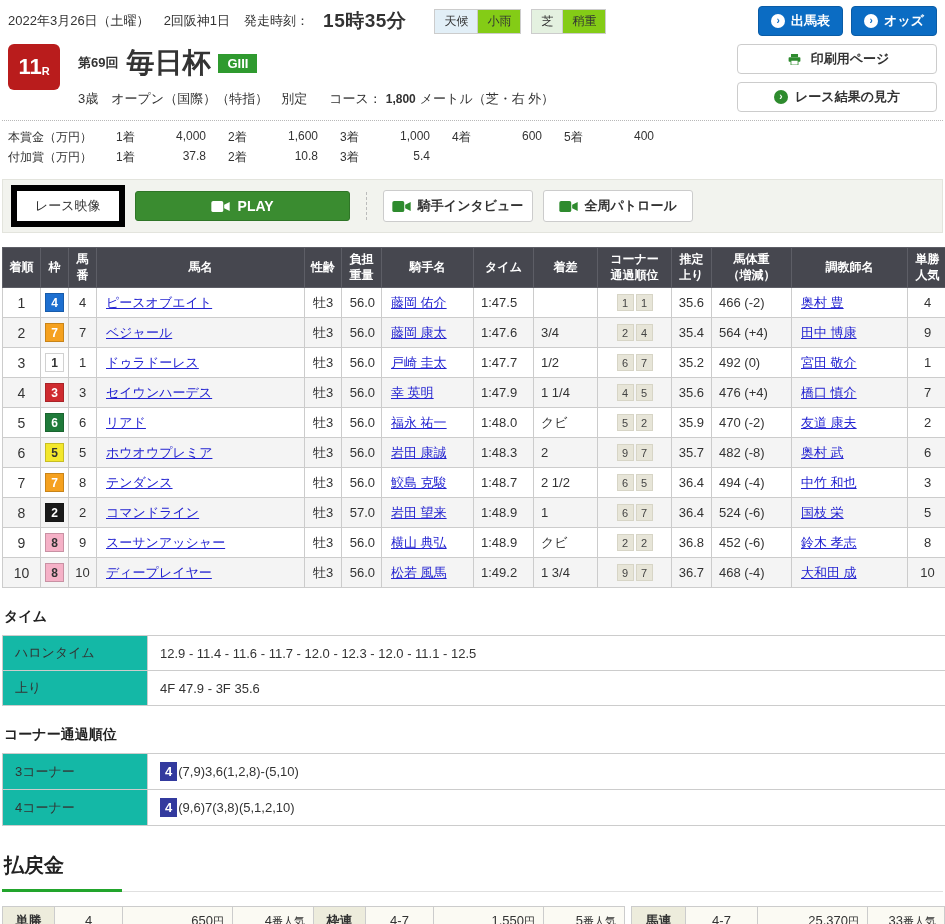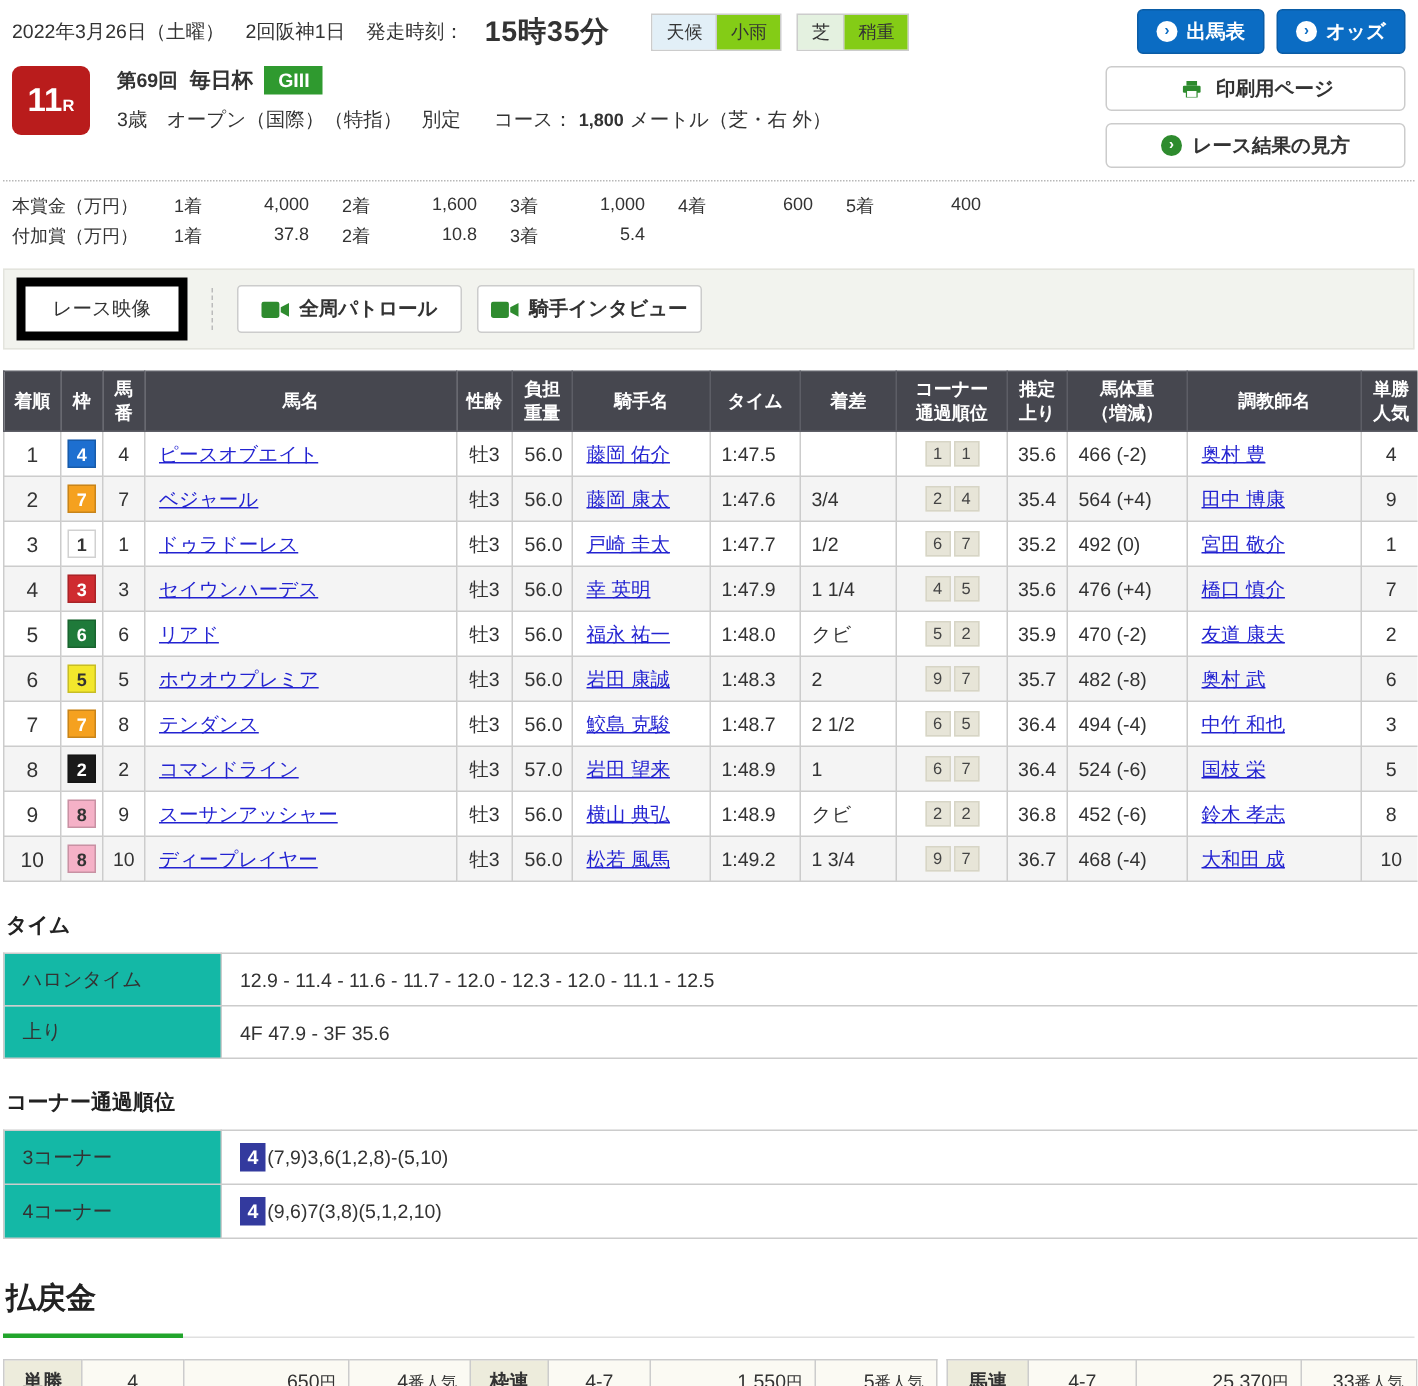--- a/index.html
+++ b/index.html
@@ -25,21 +25,21 @@
   .circ-g { background:#2e8b2e; color:#fff; }
 
   
   .race-block { display:flex; align-items:flex-start; padding:6px 6px 0 6px; }
   .race-no { width:52px; height:46px; background:#b91c1c; border-radius:6px; color:#fff;
              display:flex; align-items:center; justify-content:center; font-weight:bold; }
   .race-no .n { font-size:22px; } .race-no .r { font-size:11px; margin-top:8px; }
   .race-title-col { margin-left:18px; }
   .race-title-line { display:flex; align-items:center; gap:8px; }
   .race-edition { font-size:13px; font-weight:bold; }
-  .race-name { font-size:14px; font-weight:bold; }
+  .race-name { font-size:28px; font-weight:bold; }
   .grade-badge { background:#2f9a2f; color:#fff; font-weight:bold; font-size:13px; padding:2px 9px; }
   .race-cond-line { margin-top:8px; font-size:13px; display:flex; align-items:baseline; gap:4px; }
   .race-cond-line .dist { font-size:12px; font-weight:bold; }
   .side-buttons { margin-left:auto; display:flex; flex-direction:column; gap:8px; align-items:flex-end; }
   .btn-white { display:flex; align-items:center; gap:7px; justify-content:center; background:#fff;
                border:1px solid #ccc; border-radius:4px; padding:5px 14px; font-size:13px;
                font-weight:bold; color:#333; width:200px; cursor:pointer; }
   .dotted-div { border-bottom:1px dotted #b8b8b8; margin:8px 0 0 0; }
 
   
@@ -215,34 +215,41 @@
         <span class="pr">
             <span class="rk">3着</span>
             <span class="pv">5.4</span>
           </span>
       </span>
     </div>
   </div>
 
   <div class="video-band">
     <span class="video-label">レース映像</span>
+    <button class="btn-play">
+      <svg class="cam" viewBox="0 0 20 12">
+          <rect width="13" height="12" rx="2" fill="#fff"></rect>
+          <path d="M14 4.2 20 1v10l-6-3.2z" fill="#fff"></path>
+        </svg>
+      <span>PLAY</span>
+    </button>
     <span class="vsep"></span>
     <button class="btn-video">
       <svg class="cam" viewBox="0 0 20 12">
           <rect width="13" height="12" rx="2" fill="#2e8b2e"></rect>
           <path d="M14 4.2 20 1v10l-6-3.2z" fill="#2e8b2e"></path>
         </svg>
-      <span>全周パトロール</span>
+      <span>騎手インタビュー</span>
     </button>
     <button class="btn-video">
       <svg class="cam" viewBox="0 0 20 12">
           <rect width="13" height="12" rx="2" fill="#2e8b2e"></rect>
           <path d="M14 4.2 20 1v10l-6-3.2z" fill="#2e8b2e"></path>
         </svg>
-      <span>騎手インタビュー</span>
+      <span>全周パトロール</span>
     </button>
   </div>
 
   <table class="rtable">
     <colgroup>
       <col style="width:38px">
         <col style="width:28px">
         <col style="width:28px">
         <col style="width:208px">
       <col style="width:37px">

